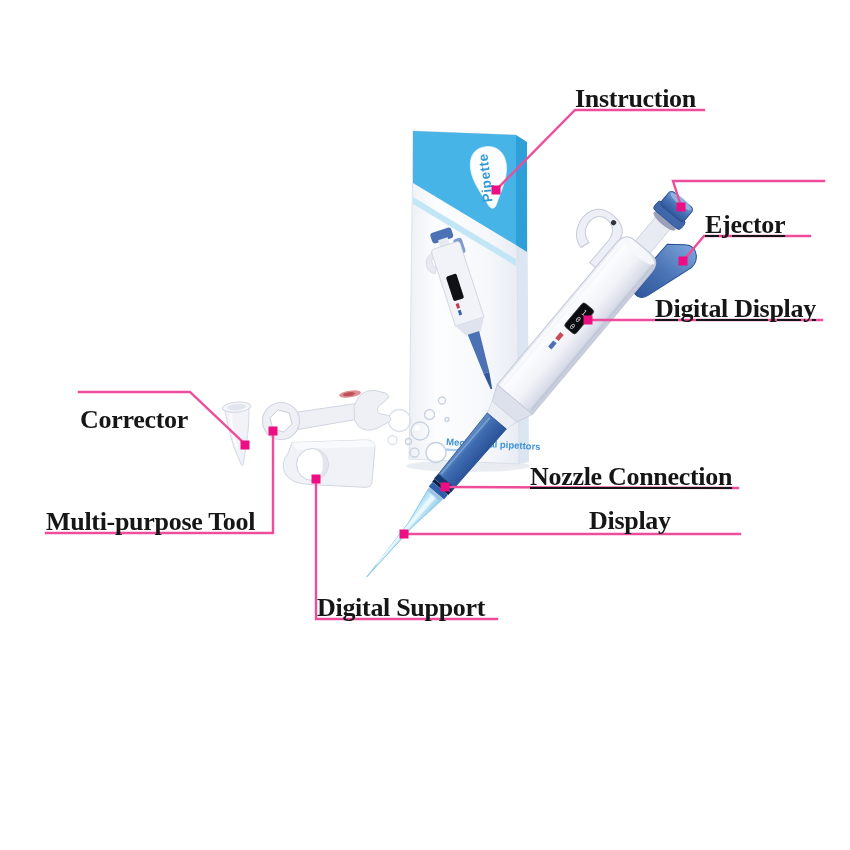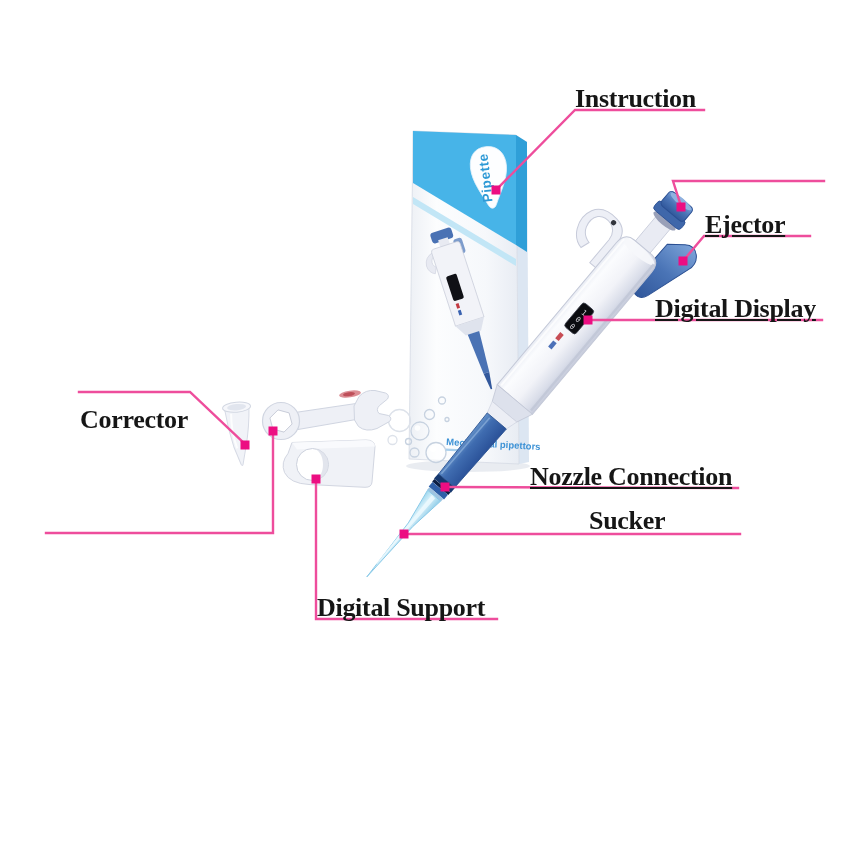--- a/index.html
+++ b/index.html
@@ -177,17 +177,18 @@
     <rect class="marker" x="311.5" y="474.5" width="9" height="9"></rect>
     <rect class="marker" x="440.5" y="482.5" width="9" height="9"></rect>
     <rect class="marker" x="399.5" y="529.5" width="9" height="9"></rect>
   </g>
 </svg>
 
 <div class="part-label" style="left:575px;top:85px;">Instruction</div>
 <div class="part-label" style="left:705px;top:211px;text-decoration:underline;">Ejector</div>
 <div class="part-label" style="left:655px;top:295px;text-decoration:underline;">Digital Display</div>
 <div class="part-label" style="left:80px;top:366px;margin-top:40px;">Corrector</div>
+<div class="part-label" style="left:46px;top:508px;">Multi-purpose Tool</div>
 <div class="part-label" style="left:317px;top:594px;">Digital Support</div>
 <div class="part-label" style="left:530px;top:463px;text-decoration:underline;">Nozzle Connection</div>
-<div class="part-label" style="left:589px;top:507px;">Sucker</div>
+<div class="part-label" style="left:589px;top:507px;">Display</div>
 
 </div>
 
 </body></html>

